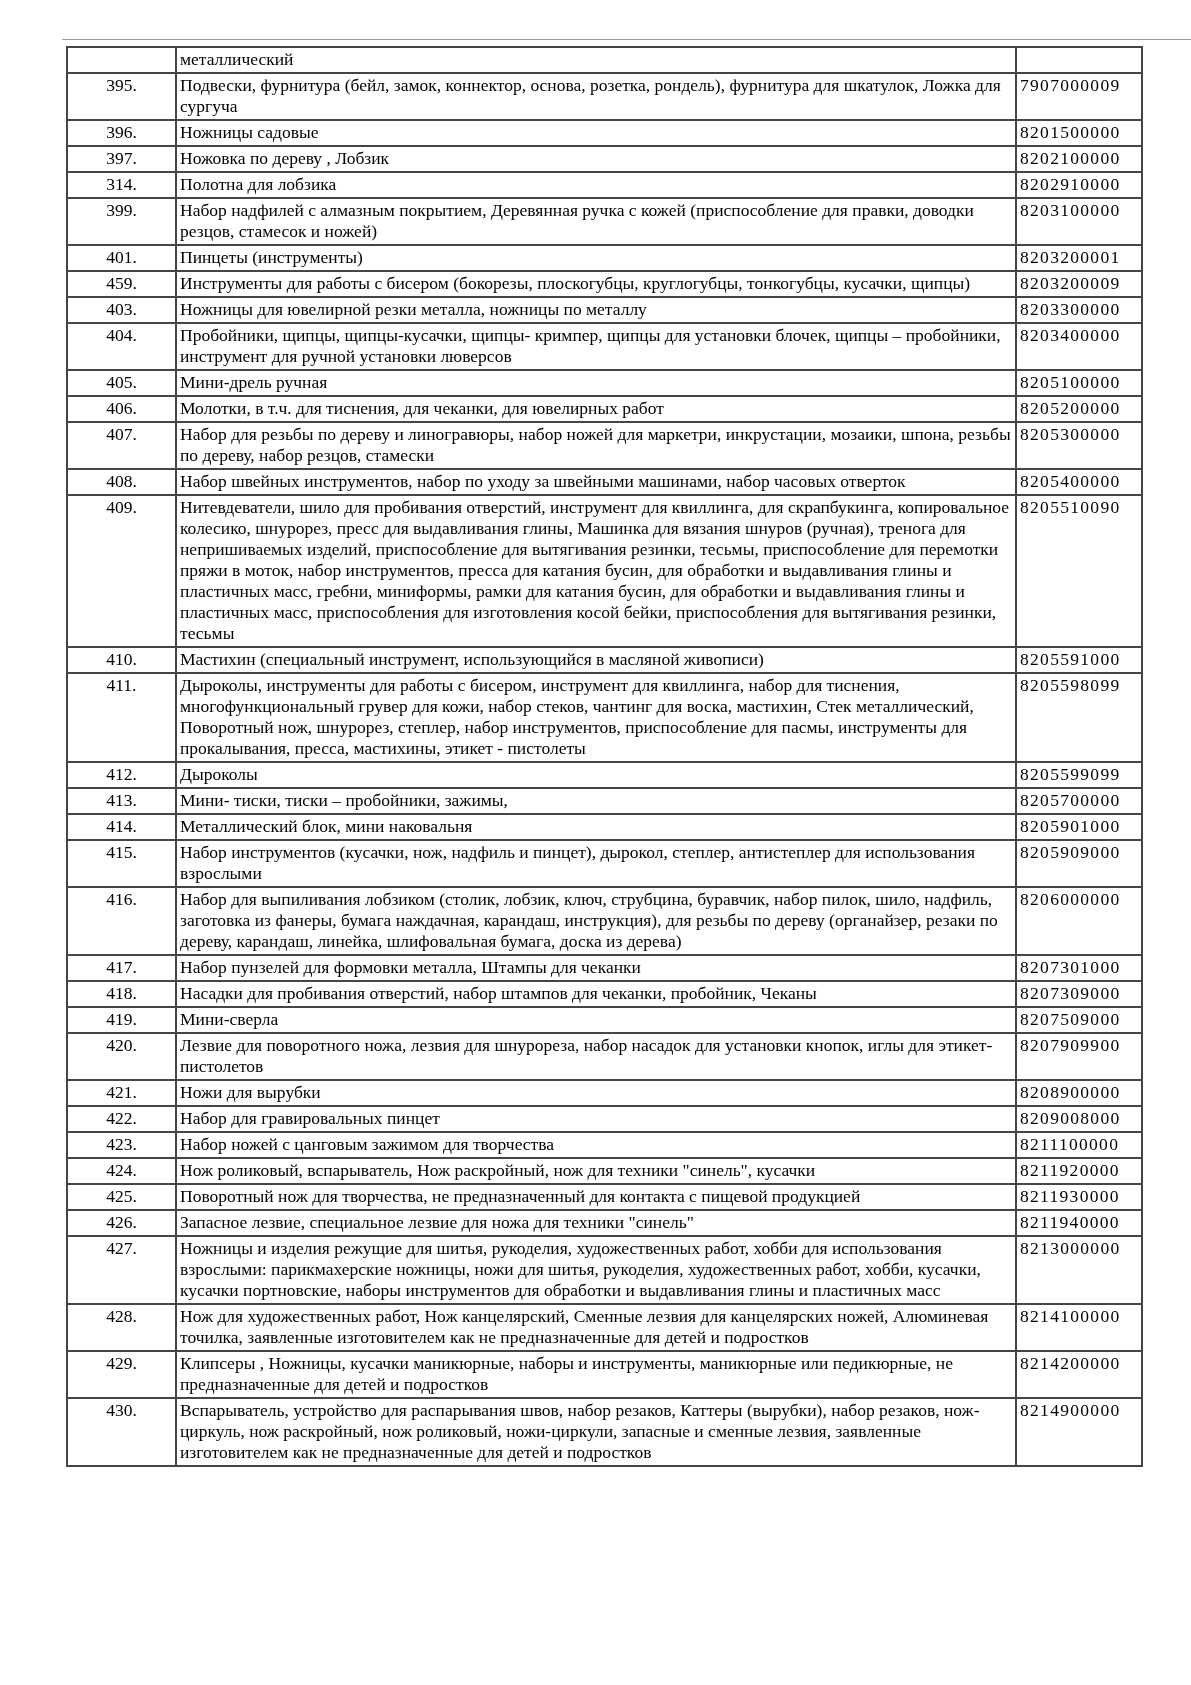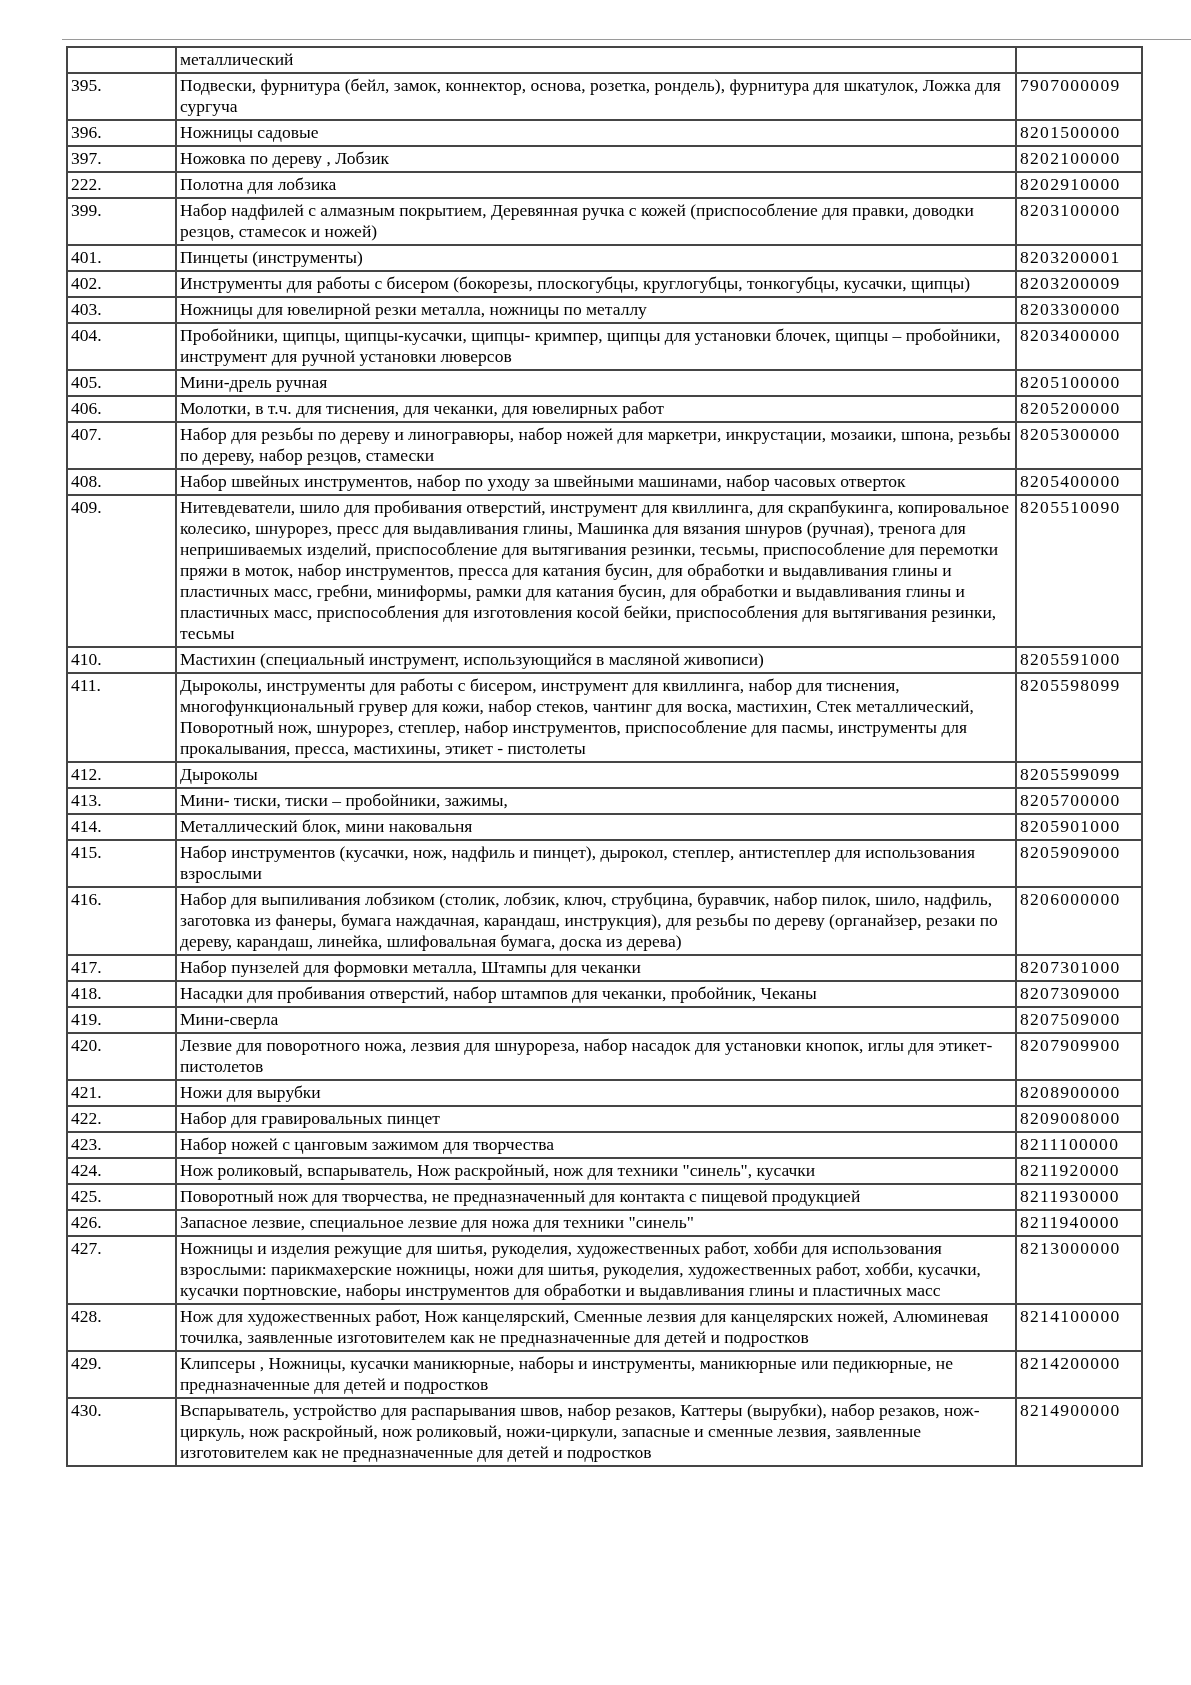--- a/index.html
+++ b/index.html
@@ -39,21 +39,21 @@
     vertical-align: top;
     font-size: 17.5px;
     line-height: 21px;
     padding: 1px 3px 2px 3px;
     word-wrap: break-word;
   }
   col.c-num  { width: 109px; }
   col.c-desc { width: 840px; }
   col.c-code { width: 126px; }
   td.num {
-    text-align: left;
+    text-align: center;
     border-radius: 18px;
   }
   td.desc {
     padding-left: 11px;
     padding-right: 34px;
   }
   td.code {
     padding-left: 9px;
     letter-spacing: 1.3px;
     white-space: nowrap;
@@ -90,40 +90,40 @@
     <td class="code">8201500000</td>
   </tr>
 
   <tr>
     <td class="num">397.</td>
     <td class="desc">Ножовка по дереву , Лобзик</td>
     <td class="code">8202100000</td>
   </tr>
 
   <tr>
-    <td class="num">222.</td>
+    <td class="num">314.</td>
     <td class="desc">Полотна для лобзика</td>
     <td class="code">8202910000</td>
   </tr>
 
   <tr>
     <td class="num">399.</td>
     <td class="desc">Набор надфилей с  алмазным покрытием, Деревянная ручка с кожей (приспособление для правки, доводки резцов, стамесок и ножей)</td>
     <td class="code">8203100000</td>
   </tr>
 
 
   <tr>
     <td class="num">401.</td>
     <td class="desc">Пинцеты (инструменты)</td>
     <td class="code">8203200001</td>
   </tr>
 
   <tr>
-    <td class="num">402.</td>
+    <td class="num">459.</td>
     <td class="desc">Инструменты для работы с бисером  (бокорезы, плоскогубцы, круглогубцы, тонкогубцы, кусачки, щипцы)</td>
     <td class="code">8203200009</td>
   </tr>
 
   <tr>
     <td class="num">403.</td>
     <td class="desc">Ножницы для ювелирной резки металла, ножницы по металлу</td>
     <td class="code">8203300000</td>
   </tr>
 

